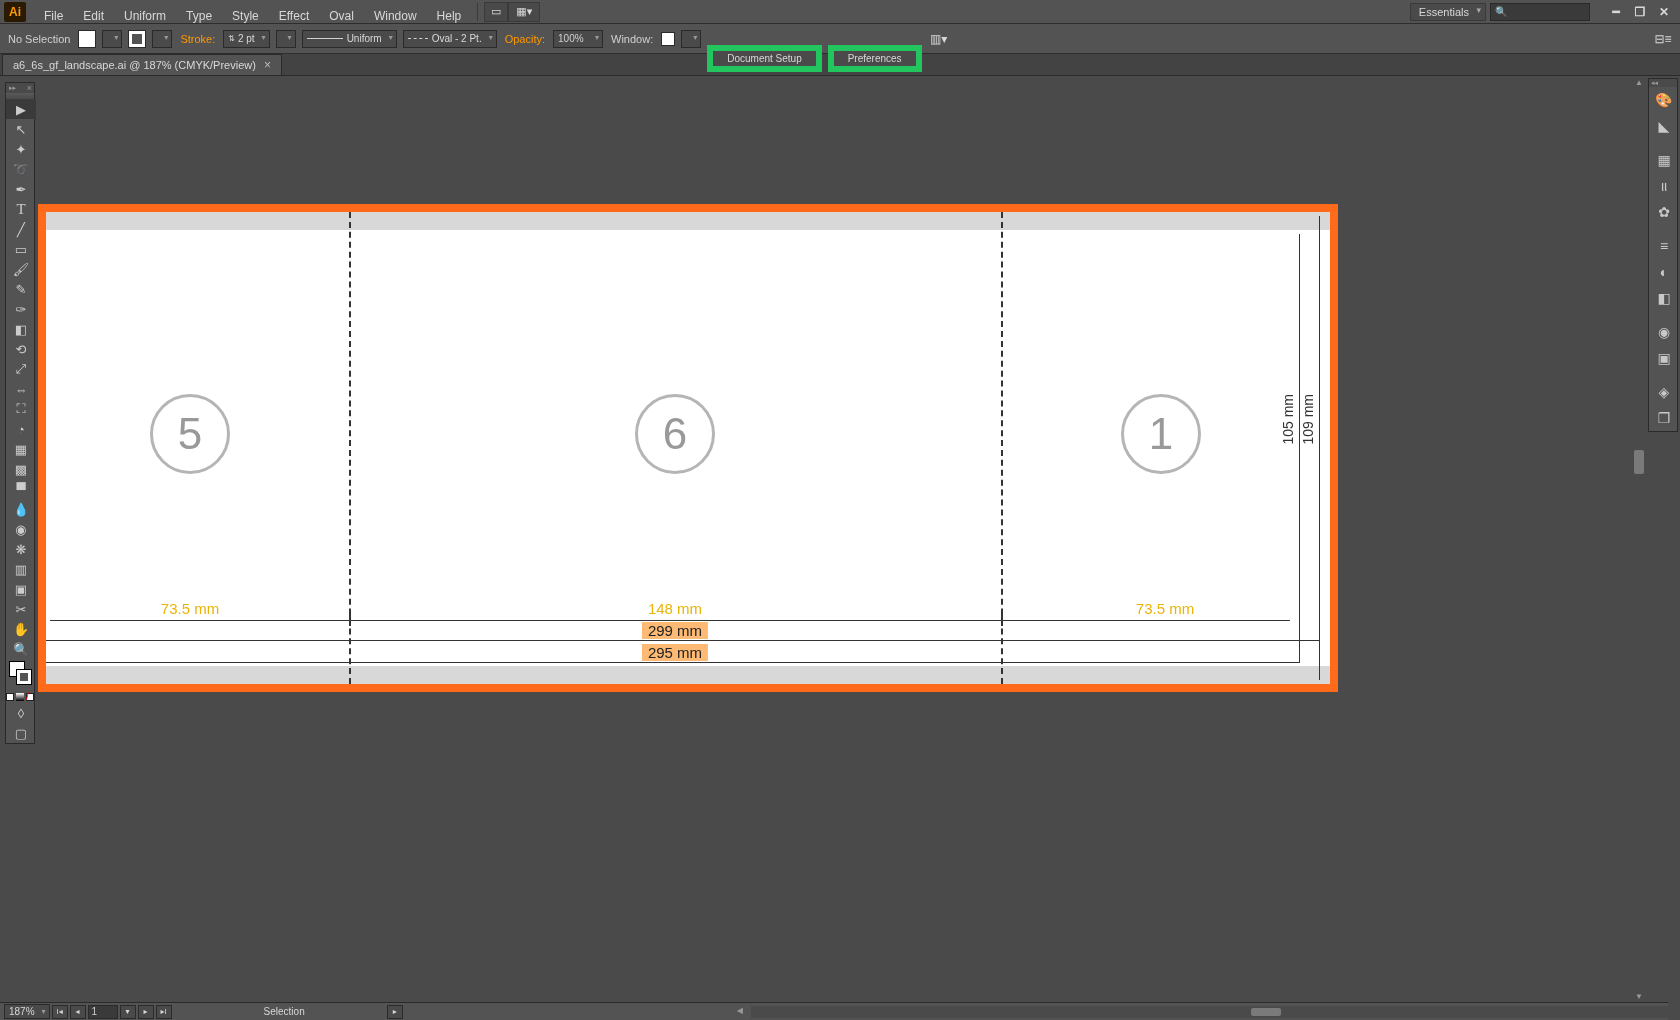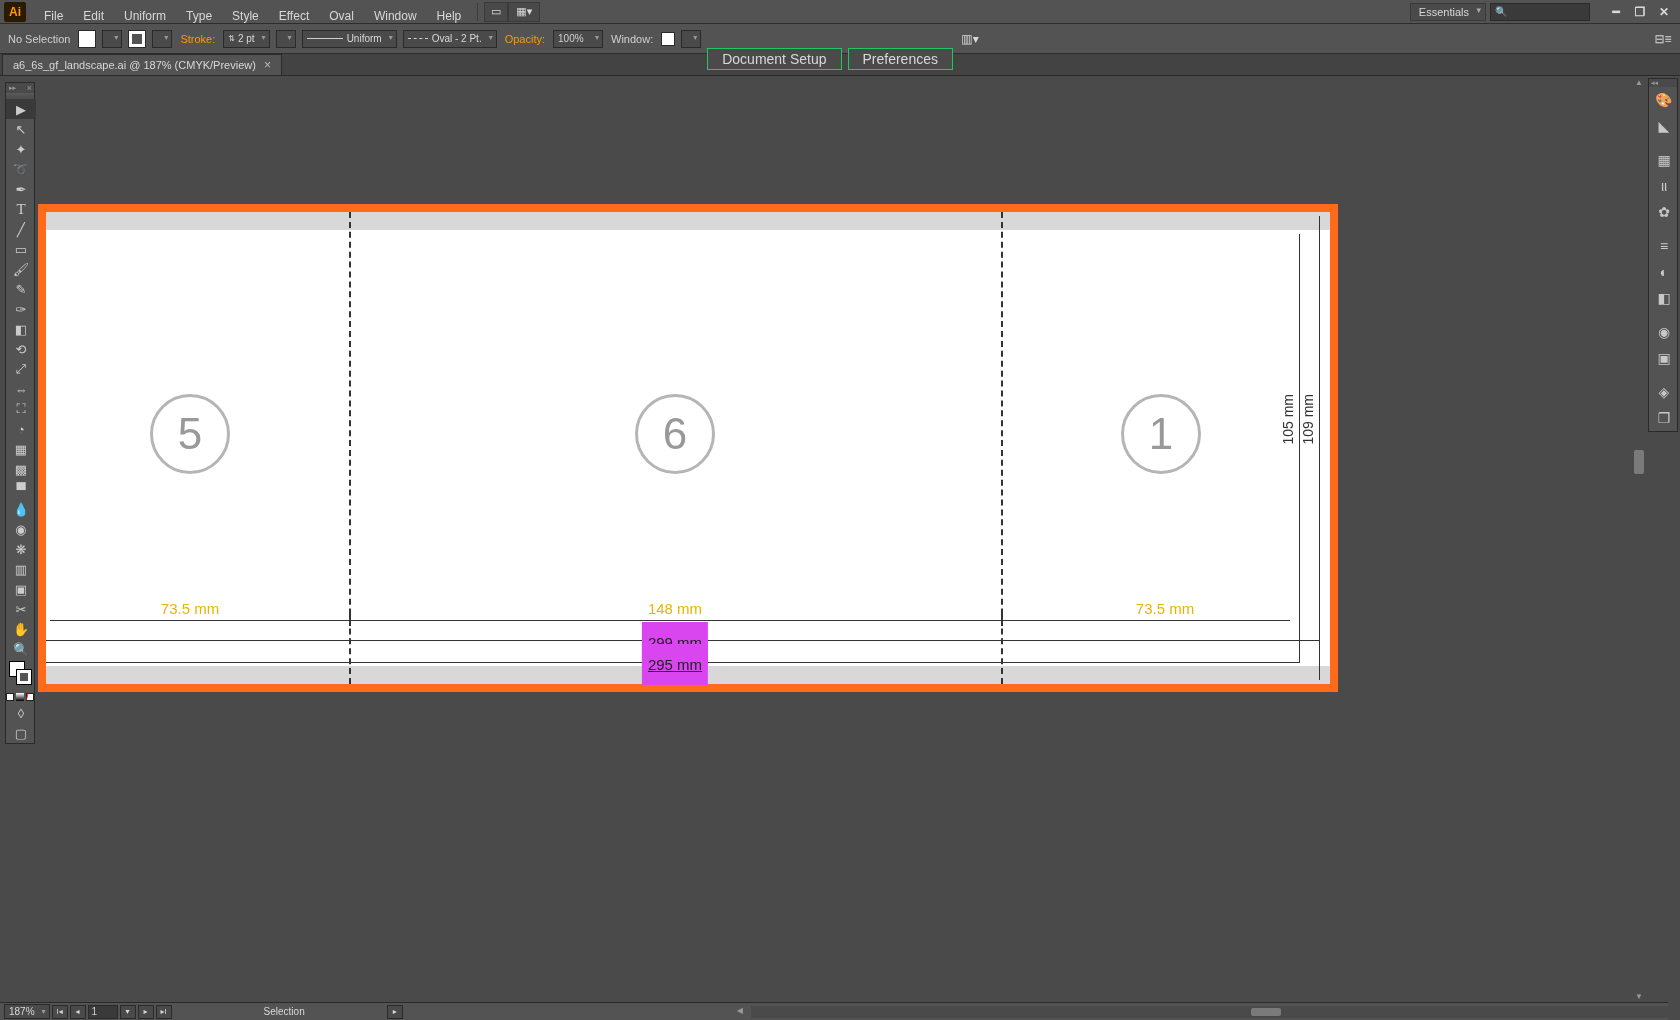--- a/index.html
+++ b/index.html
@@ -24,21 +24,21 @@
 .ctrl-orange { color: #ff9a00; }
 .swatch { width: 18px; height: 18px; border: 1px solid #2a2a2a; background: #fff; }
 .swatch.stroke { background: #535353; box-shadow: inset 0 0 0 3px #fff; }
 .swatch.small { width: 14px; height: 14px; }
 .dd { background: #4a4a4a; border: 1px solid #2a2a2a; height: 18px; padding: 0 14px 0 4px; font-size: 10px; position: relative; display: flex; align-items: center; min-width: 30px; }
 .dd::after { content: "▾"; position: absolute; right: 3px; top: 2px; font-size: 8px; color: #999; }
 .dd.wide { min-width: 80px; }
 .dd input { background: transparent; border: none; color: #d0d0d0; width: 30px; font-size: 10px; outline: none; }
 .line-prev { width: 36px; height: 1px; background: #d0d0d0; margin-right: 4px; }
 .dash-prev { width: 36px; height: 0; border-top: 1px dashed #d0d0d0; margin-right: 4px; }
-.btn { background: #4a4a4a; border: 1px solid #22c55e; padding: 2px 14px; font-size: 14px; cursor: pointer; margin-top: 40px; }
+.btn { background: #4a4a4a; border: 6px solid #22c55e; padding: 2px 14px; font-size: 10px; cursor: pointer; margin-top: 40px; }
 .ctrl-rhs { margin-left: auto; display: flex; align-items: center; gap: 6px; }
 .ctrl-icon { width: 22px; height: 18px; display: flex; align-items: center; justify-content: center; cursor: pointer; font-size: 12px; }
 
 
 .tabbar { height: 22px; background: #434343; display: flex; align-items: flex-end; padding-left: 2px; border-bottom: 1px solid #2a2a2a; }
 .doc-tab { background: #535353; padding: 3px 10px; font-size: 11px; display: flex; align-items: center; gap: 8px; border: 1px solid #2a2a2a; border-bottom: none; }
 .doc-tab-close { cursor: pointer; font-size: 12px; color: #bbb; }
 
 
 .tools { position: absolute; left: 5px; top: 82px; width: 30px; background: #535353; border: 1px solid #2a2a2a; }
@@ -65,21 +65,21 @@
 .grey-band-top { position: absolute; left: 8px; top: 8px; right: 8px; height: 18px; background: #d8d8d8; }
 .grey-band-bot { position: absolute; left: 8px; bottom: 8px; right: 8px; height: 18px; background: #d8d8d8; }
 .fold { position: absolute; top: 8px; bottom: 8px; width: 0; border-left: 2px dashed #333; }
 .fold.f1 { left: 311px; }
 .fold.f2 { left: 963px; }
 .dim-right { position: absolute; right: 18px; top: 12px; bottom: 12px; width: 0; border-right: 1px solid #333; }
 .dim-right-inner { position: absolute; right: 38px; top: 30px; bottom: 30px; width: 0; border-right: 1px solid #333; }
 .dim-lbl-v { position: absolute; writing-mode: vertical-rl; transform: rotate(180deg); font-size: 14px; color: #333; }
 .circ { position: absolute; width: 80px; height: 80px; border: 3px solid #b5b5b5; border-radius: 50%; display: flex; align-items: center; justify-content: center; font-size: 44px; color: #999; font-weight: 400; }
 .dim-h-line { position: absolute; left: 12px; right: 48px; height: 0; border-top: 1px solid #333; }
-.dim-lbl { position: absolute; font-size: 15px; color: #222; transform: translateX(-50%); background: #d946ef; padding: 12px 6px; text-decoration: underline; }
+.dim-lbl { position: absolute; font-size: 15px; color: #222; transform: translateX(-50%); background: #fdba74; padding: 0 6px; }
 .dim-seg-lbl { position: absolute; font-size: 15px; color: #eab308; transform: translateX(-50%); }
 .dim-tick { position: absolute; width: 2px; height: 12px; background: #333; }
 
 
 .vscroll { position: absolute; right: 34px; top: 0; bottom: 0; width: 14px; background: #4a4a4a; }
 .vscroll-thumb { position: absolute; left: 2px; right: 2px; top: 374px; height: 24px; background: #7a7a7a; border-radius: 2px; }
 .vscroll-arrow { position: absolute; left: 0; right: 0; height: 12px; display: flex; align-items: center; justify-content: center; font-size: 8px; color: #999; }
 .hscroll { position: absolute; left: 340px; right: 48px; bottom: 0; height: 14px; background: #4a4a4a; }
 .hscroll-thumb { position: absolute; top: 2px; bottom: 2px; left: 500px; width: 30px; background: #7a7a7a; border-radius: 2px; }
 

